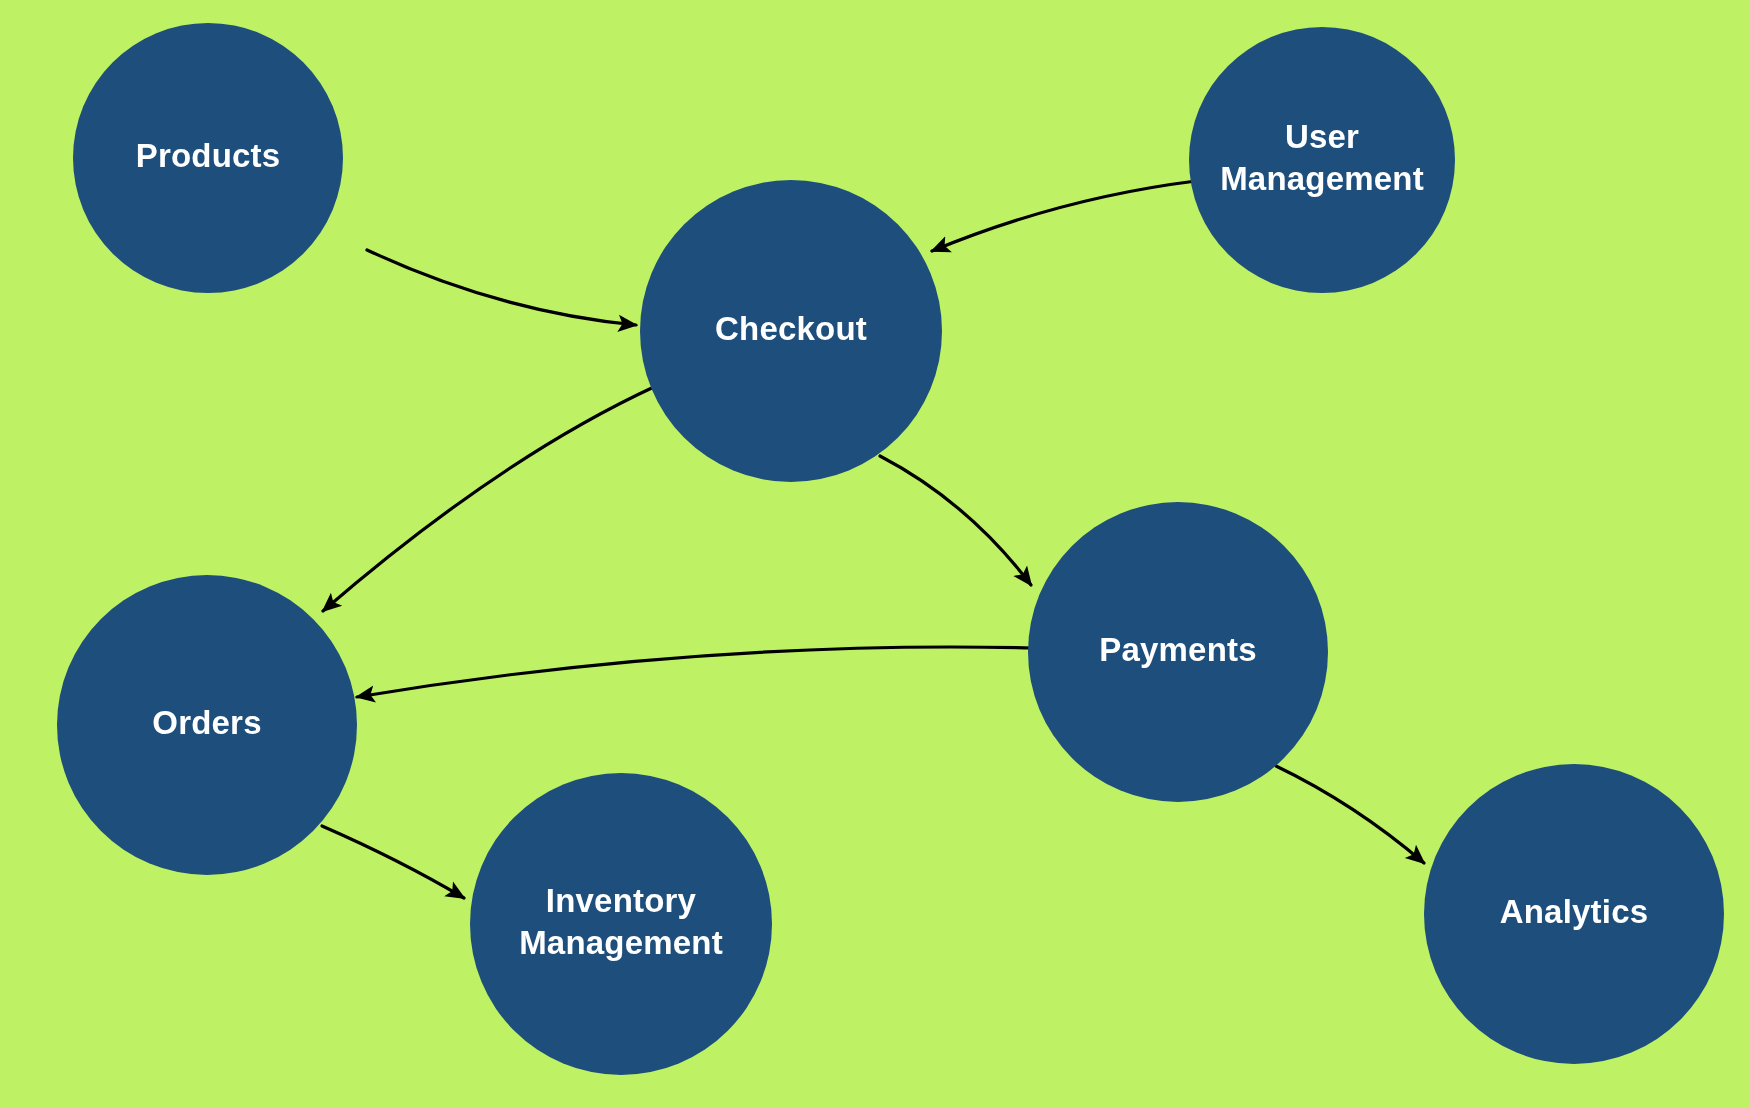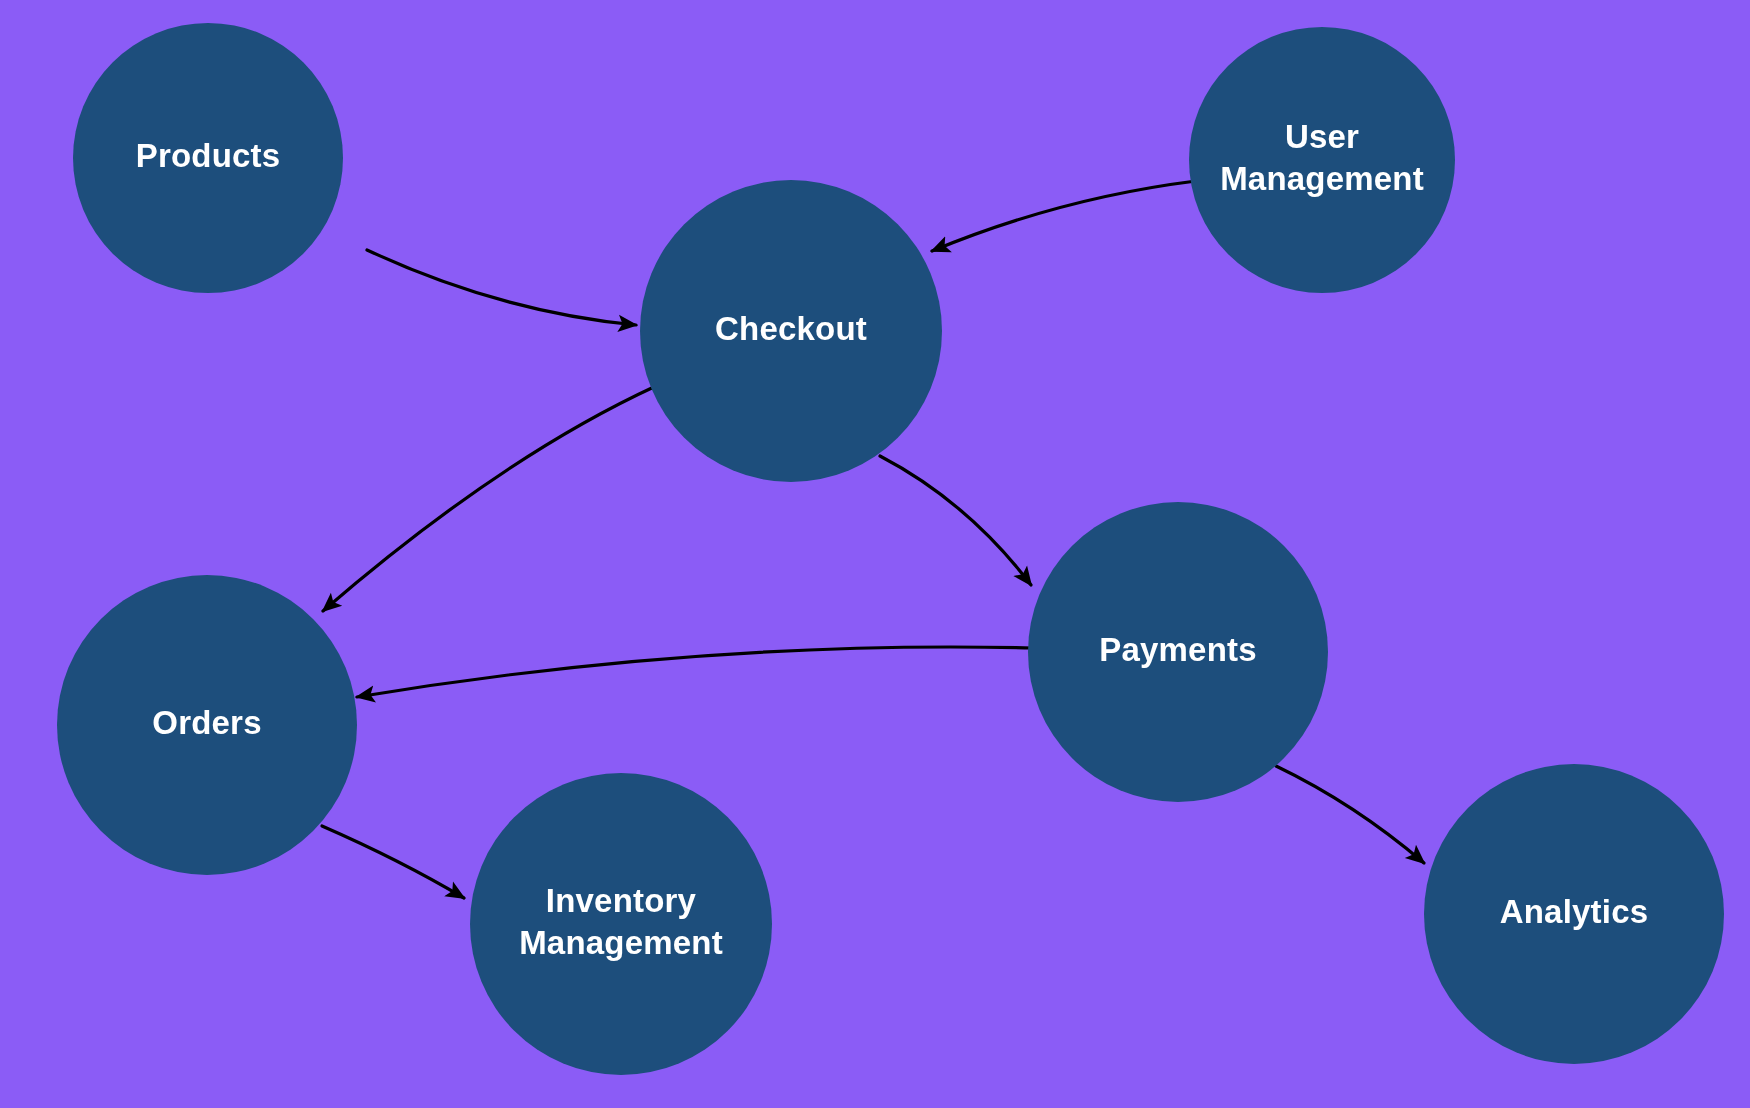--- a/index.html
+++ b/index.html
@@ -10,21 +10,21 @@
   body {
     width: 1750px;
     height: 1108px;
     font-family: "Liberation Sans", sans-serif;
     overflow: hidden;
   }
   #diagram-canvas {
     position: relative;
     width: 1750px;
     height: 1108px;
-    background: #8b5cf6;
+    background: #bef264;
   }
   #graph-svg {
     position: absolute;
     left: 0;
     top: 0;
     width: 1750px;
     height: 1108px;
   }
   .node-label {
     font-family: "Liberation Sans", sans-serif;

